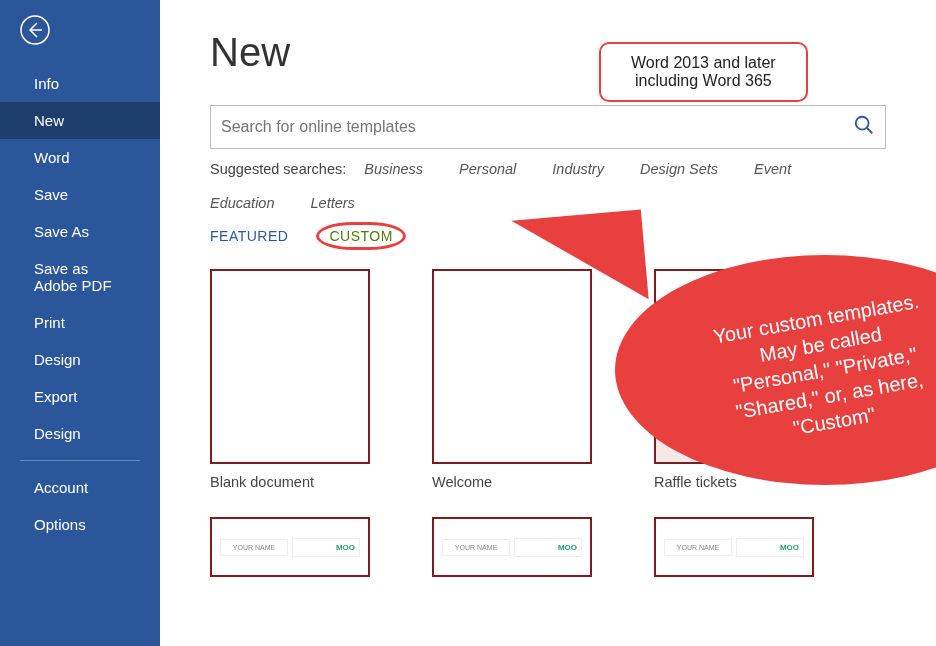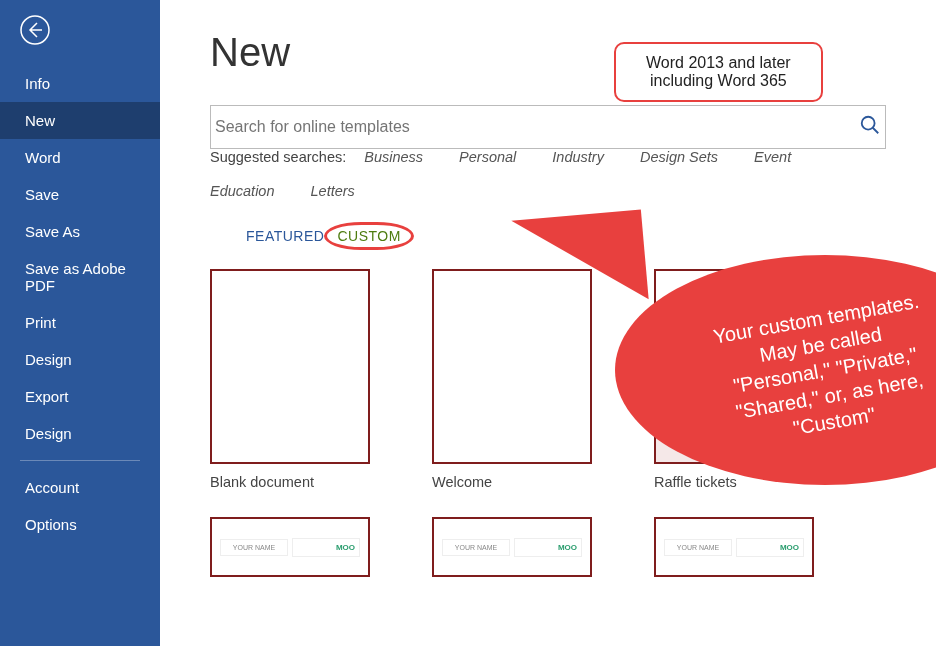--- a/index.html
+++ b/index.html
@@ -1,41 +1,41 @@
 <!DOCTYPE html>
 <html><head>
 <meta charset="utf-8">
 <style>
 * { margin: 0; padding: 0; box-sizing: border-box; }
 body { font-family: "Segoe UI", Arial, sans-serif; background: #f0f0f0; }
 .window { width: 936px; height: 646px; background: #fff; position: relative; display: flex; overflow: hidden; }
 .sidebar { width: 160px; background: #2b579a; color: #fff; display: flex; flex-direction: column; padding-top: 0; }
 .back-btn { width: 40px; height: 40px; margin: 10px 0 15px 15px; cursor: pointer; display: flex; align-items: center; justify-content: center; }
 .back-btn svg { stroke: #fff; }
-.nav-item { padding: 10px 25px; font-size: 15px; color: #fff; cursor: pointer; }
+.nav-item { padding: 10px 34px; font-size: 15px; color: #fff; cursor: pointer; }
 .nav-item.selected { background: #1e3e6e; }
 .nav-sep { height: 1px; background: rgba(255,255,255,.3); margin: 8px 20px; }
 .main { flex: 1; padding: 30px 50px 0 50px; position: relative; overflow: hidden; }
 .page-title { font-size: 40px; font-weight: 300; color: #333; margin-bottom: 30px; }
-.search-box { display: flex; align-items: center; border: 1px solid #bbb; padding: 8px 4px; }
+.search-box { display: flex; align-items: center; border: 1px solid #bbb; padding: 8px 10px; margin-bottom: 12px; }
 .search-box input { flex: 1; border: none; outline: none; font-size: 16px; color: #444; font-family: inherit; }
 .search-icon svg { stroke: #2b579a; }
-.suggested { font-size: 14.5px; color: #555; margin-bottom: 29px; display: flex; gap: 18px; flex-wrap: wrap; }
+.suggested { font-size: 14.5px; color: #555; margin-bottom: 17px; display: flex; gap: 18px; flex-wrap: wrap; }
 .suggested .label { color: #444; }
 .suggested .link { color: #555; cursor: pointer; font-style: italic; }
-.tabs { display: flex; font-size: 14px; margin-bottom: 25px; align-items: flex-start; margin-left: 36px; }
+.tabs { display: flex; gap: 28px; font-size: 14px; margin-bottom: 25px; align-items: flex-start; }
 .tab { color: #2b579a; cursor: pointer; letter-spacing: 0.5px; }
 .tab.inactive { color: #4d7c0f; }
 .red-circle { border: 3px solid #e8403e; border-radius: 50%/60%; padding: 3px 10px; }
 .templates { display: flex; gap: 27px; flex-wrap: wrap; }
 .template { width: 195px; }
 .thumb { width: 160px; height: 195px; background: #fff; border: 2px solid #7f1d1d; margin-bottom: 10px; display: flex; flex-direction: column; align-items: center; justify-content: center; font-size: 10px; color: #888; position: relative; overflow: hidden; }
 .template-label { font-size: 14.5px; color: #444; }
 .row2 .thumb { height: 60px; }
-.version-box { position: absolute; top: 42px; left: 454px; border: 2.5px solid #e8403e; border-radius: 10px; padding: 10px 30px; font-size: 16px; color: #222; text-align: center; background: #fff; z-index: 5; }
+.version-box { position: absolute; top: 42px; left: 439px; border: 2.5px solid #e8403e; border-radius: 10px; padding: 10px 30px; font-size: 16px; color: #222; text-align: center; background: #fff; z-index: 5; }
 .callout { position: absolute; top: 220px; left: 400px; width: 480px; height: 280px; z-index: 6; pointer-events: none; }
 .callout-body { position: absolute; left: 55px; top: 35px; width: 420px; height: 230px; background: #e8403e; border-radius: 50%; display: flex; align-items: center; justify-content: center; }
 .callout-tail { position: absolute; left: -45px; top: -5px; width: 0; height: 0; border-style: solid; border-width: 0 130px 90px 0; border-color: transparent #e8403e transparent transparent; transform: rotate(-5deg); }
 .callout-text { color: #fff; font-size: 20px; text-align: center; transform: rotate(-10deg); line-height: 1.3; }
 .thumb.raffle { background: linear-gradient(#fff 60%, #f5e8e8 60%); }
 .raffle-strip { position: absolute; bottom: 20px; right: 8px; font-size: 8px; color: #8a2a2a; display: flex; gap: 4px; }
 .raffle-strip span { border: 1px solid #8a2a2a; padding: 1px 3px; }
 .thumb.moo { display: flex; flex-direction: row; gap: 4px; padding: 8px; }
 .moo-card { flex: 1; border: 1px solid #eee; font-size: 7px; padding: 4px; display: flex; flex-direction: column; align-items: center; justify-content: center; gap: 2px; }
 .moo-logo { color: #2a9d6e; font-size: 8px; font-weight: bold; align-self: flex-end; }

